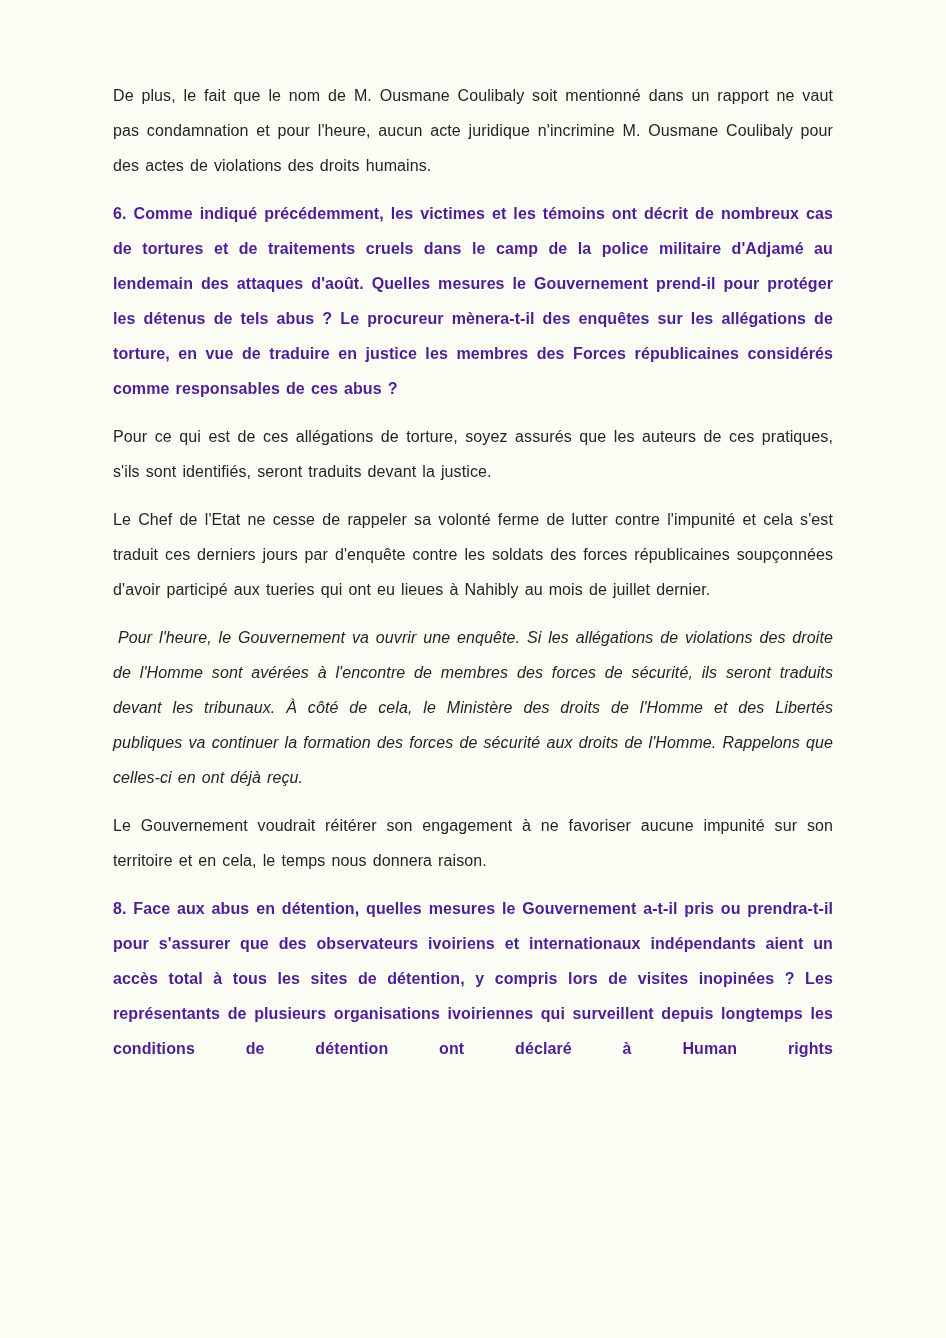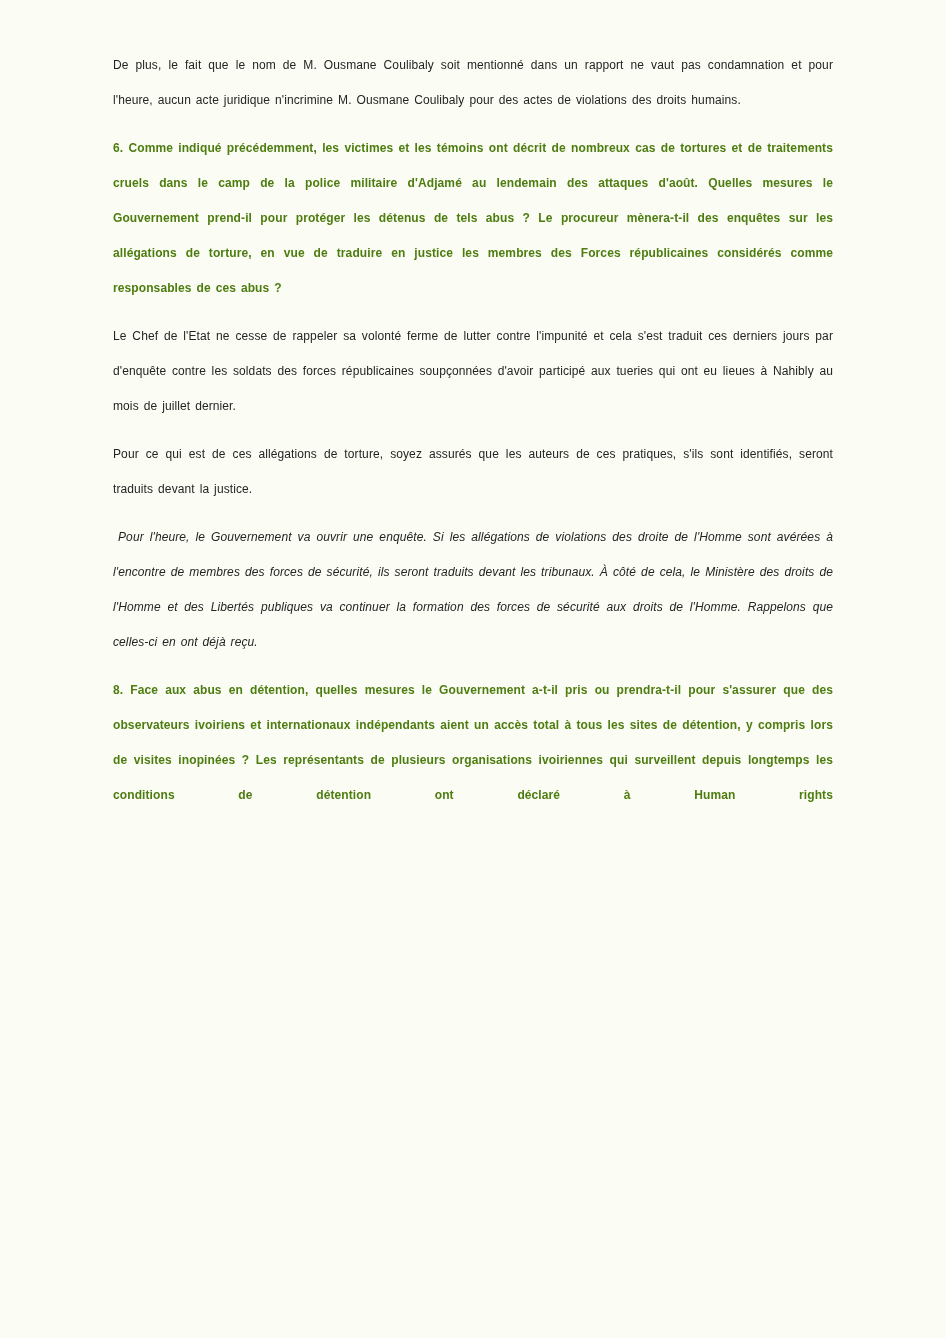--- a/index.html
+++ b/index.html
@@ -9,56 +9,57 @@
   body {
     width: 946px;
     height: 1338px;
     overflow: hidden;
     background: #fbfdf5;
   }
   .page {
     box-sizing: border-box;
     width: 946px;
     height: 1338px;
-    padding: 48px 113px 0 113px;
+    padding: 78px 113px 0 113px;
     font-family: "Liberation Sans", "DejaVu Sans", sans-serif;
-    font-size: 12px;
+    font-size: 16px;
     line-height: 35px;
     color: #242424;
     letter-spacing: 0.1px;
   }
   .para {
     margin: 0 0 13px 0;
     text-align: justify;
     word-spacing: 1.5px;
   }
   .para.bold {
     font-weight: 700;
-    color: #4d7c0f;
+    color: #4c1d95;
   }
   
   .para.cutoff {
     text-align-last: justify;
   }
   
   .para.indent-sm {
     text-indent: 5px;
     font-style: italic;
   }
 </style>
 </head>
 <body>
 
 <div class="page">
   <p class="para">De plus, le fait que le nom de M. Ousmane Coulibaly soit mentionné dans un rapport ne vaut pas condamnation et pour l'heure, aucun acte juridique n'incrimine M. Ousmane Coulibaly pour des actes de violations des droits humains.</p>
 
   <p class="para bold">6. Comme indiqué précédemment, les victimes et les témoins ont décrit de nombreux cas de tortures et de traitements cruels dans le camp de la police militaire d'Adjamé au lendemain des attaques d'août. Quelles mesures le Gouvernement prend-il pour protéger les détenus de tels abus ? Le procureur mènera-t-il des enquêtes sur les allégations de torture, en vue de traduire en justice les membres des Forces républicaines considérés comme responsables de ces abus ?</p>
 
+  <p class="para">Pour ce qui est de ces allégations de torture, soyez assurés que les auteurs de ces pratiques, s'ils sont identifiés, seront traduits devant la justice.</p>
+
   <p class="para">Le Chef de l'Etat ne cesse de rappeler sa volonté ferme de lutter contre l'impunité et cela s'est traduit ces derniers jours par d'enquête contre les soldats des forces républicaines soupçonnées d'avoir participé aux tueries qui ont eu lieues à Nahibly au mois de juillet dernier.</p>
-
-  <p class="para">Pour ce qui est de ces allégations de torture, soyez assurés que les auteurs de ces pratiques, s'ils sont identifiés, seront traduits devant la justice.</p>
 
 
   <p class="para indent-sm">Pour l'heure, le Gouvernement va ouvrir une enquête. Si les allégations de violations des droite de l'Homme sont avérées à l'encontre de membres des forces de sécurité, ils seront traduits devant les tribunaux. À côté de cela, le Ministère des droits de l'Homme et des Libertés publiques va continuer la formation des forces de sécurité aux droits de l'Homme. Rappelons que celles-ci en ont déjà reçu.</p>
 
+  <p class="para">Le Gouvernement voudrait réitérer son engagement à ne favoriser aucune impunité sur son territoire et en cela, le temps nous donnera raison.</p>
 
   <p class="para bold cutoff">8. Face aux abus en détention, quelles mesures le Gouvernement a-t-il pris ou prendra-t-il pour s'assurer que des observateurs ivoiriens et internationaux indépendants aient un accès total à tous les sites de détention, y compris lors de visites inopinées ? Les représentants de plusieurs organisations ivoiriennes qui surveillent depuis longtemps les conditions de détention ont déclaré à Human rights</p>
 </div>
 
 </body></html>

